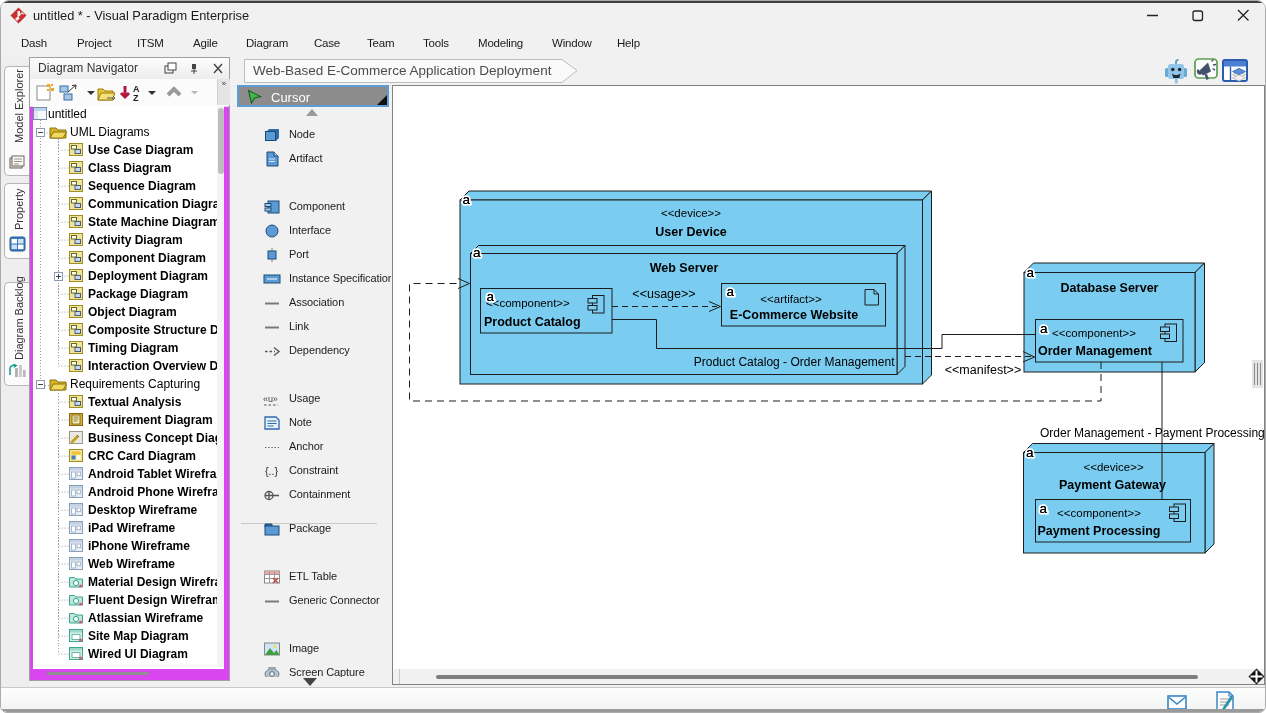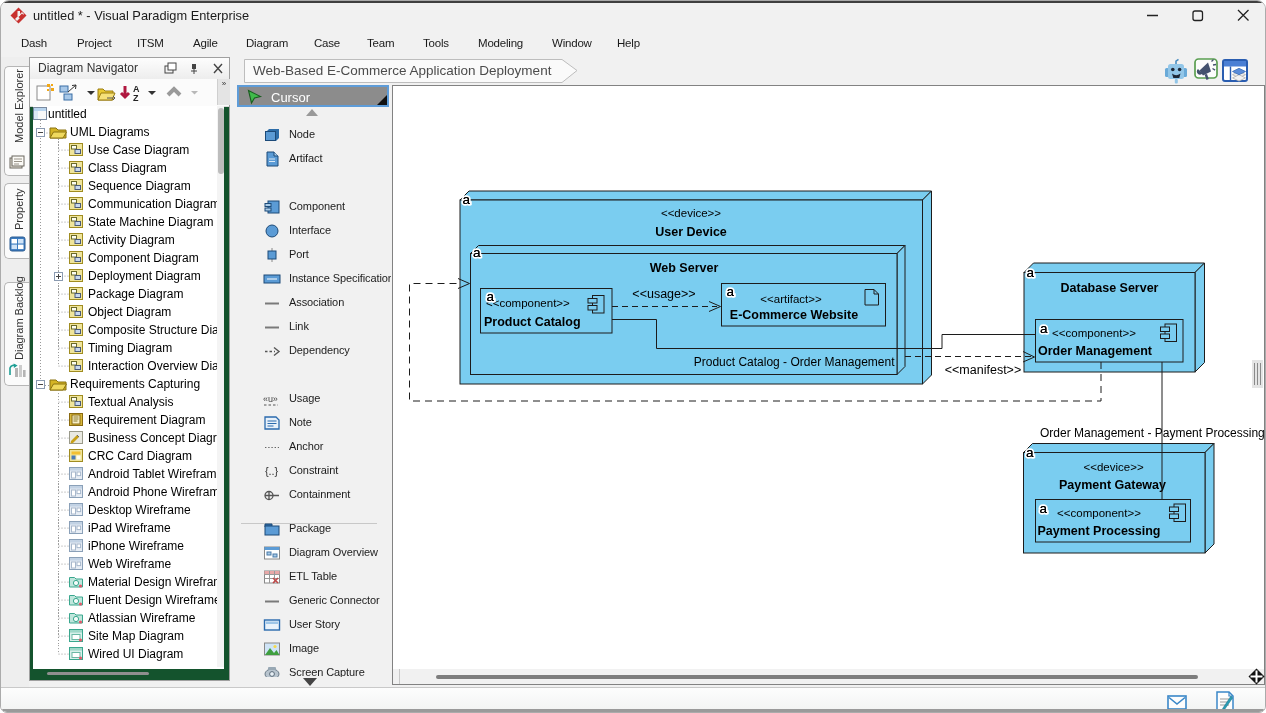--- a/index.html
+++ b/index.html
@@ -9,26 +9,26 @@
 #title{left:0;top:0;width:1266px;height:30px;background:#f1f1f1;}
 #title .txt{left:32px;top:7px;font-size:12.8px;color:#1a1a1a;}
 
 #menu{left:0;top:30px;width:1266px;height:26px;background:#f1f1f1;}
 .mi{position:absolute;top:6px;font-size:11.5px;letter-spacing:-0.2px;color:#1a1a1a;}
 
 #tabs{left:0;top:56px;width:28px;height:630px;background:#eeeeee;}
 .vtab{position:absolute;left:3px;width:25px;background:#fbfbfb;border:1px solid #b6b6b6;border-right:none;border-radius:5px 0 0 5px;}
 .vtxt{position:absolute;transform:rotate(-90deg);transform-origin:0 0;font-size:11px;color:#333;white-space:nowrap;}
 
-#nav{left:28px;top:56px;width:201px;height:624px;background:#14532d;border:1px solid #a0a0a0;box-sizing:border-box;}
+#nav{left:28px;top:56px;width:201px;height:624px;background:#d946ef;border:1px solid #a0a0a0;box-sizing:border-box;}
 #navhead{left:0;top:0;width:199px;height:21px;background:linear-gradient(#fdfdfd,#ededed);font-size:12px;color:#333;}
 #navtools{left:0;top:21px;width:199px;height:27px;background:#fbfbfb;border-bottom:1px solid #d9d9d9;}
 #tree{left:3px;top:48px;width:191px;height:563px;background:#fff;overflow:hidden;}
 .tr{position:absolute;height:18px;left:0;white-space:nowrap;font-size:12px;color:#000;}
-.tr b{font-weight:normal;}
+.tr b{font-weight:bold;}
 .tic{position:absolute;width:13px;height:12px;top:2px;}
 
 #tools{left:232px;top:84px;width:158px;height:592px;background:#f1f1f1;overflow:hidden;}
 .tool{position:absolute;left:22px;width:154px;height:24px;font-size:11px;letter-spacing:-0.1px;color:#1c1c1c;}
 .tool .lb{position:absolute;left:34px;top:4px;white-space:nowrap;}
 .tico{position:absolute;left:8px;top:2px;width:18px;height:18px;}
 .sub{position:absolute;right:3px;bottom:2px;width:0;height:0;border-left:9px solid transparent;border-bottom:9px solid #1a1a1a;}
 
 #canvas{left:391px;top:84px;width:873px;height:600px;background:#fff;border:1px solid #828282;box-sizing:border-box;}
 
@@ -556,50 +556,34 @@
       </div>
 <div class="abs" style="left:8px;top:438px;width:136px;height:1px;background:#c8c8c8"></div>
 <div class="tool" style="top:433px">
         <span class="tico"><svg width="18" height="18" viewBox="0 0 18 18">
             <path d="M2 4 h7 v3 h-7 z" fill="#2d6da8" stroke="#1c4a78"></path>
             <rect x="2" y="6" width="14" height="9" fill="#5b9bd5" stroke="#1c4a78"></rect>
           </svg></span>
         <span class="lb">Package</span>
         <div class="sub"></div>
       </div>
-<div class="tool" style="top:457px">
-        <span class="tico"><svg width="18" height="18" viewBox="0 0 18 18">
-            <rect x="1.5" y="3" width="15" height="12" fill="#fff" stroke="#888"></rect>
-            <rect x="1.5" y="3" width="15" height="3" fill="#5b9bd5"></rect>
-            <rect x="4" y="8" width="4" height="3" fill="#a8cbe8" stroke="#4a7aa8"></rect>
-            <rect x="10" y="10" width="4" height="3" fill="#a8cbe8" stroke="#4a7aa8"></rect>
-          </svg></span>
-        <span class="lb">Diagram Overview</span>
-      </div>
 <div class="tool" style="top:481px">
         <span class="tico"><svg width="18" height="18" viewBox="0 0 18 18">
             <rect x="1.5" y="3" width="15" height="12" fill="#fff" stroke="#888"></rect>
             <rect x="1.5" y="3" width="15" height="3.5" fill="#e8a8a8"></rect>
             <path d="M1.5 6.5 h15 M1.5 10.5 h15 M6.5 3 v12 M11.5 3 v12" stroke="#999"></path>
             <path d="M10 10 l5 5 M15 10 l-5 5" stroke="#c04848" stroke-width="1.6"></path>
           </svg></span>
         <span class="lb">ETL Table</span>
       </div>
 <div class="tool" style="top:505px">
         <span class="tico"><svg width="18" height="18" viewBox="0 0 18 18">
             <path d="M2 9.5 h14" stroke="#7a7a7a" stroke-width="2"></path>
           </svg></span>
         <span class="lb">Generic Connector</span>
-      </div>
-<div class="tool" style="top:529px">
-        <span class="tico"><svg width="18" height="18" viewBox="0 0 18 18">
-            <rect x="1.5" y="4" width="15" height="10" fill="#eaf3fb" stroke="#2a6aad" stroke-width="1.4"></rect>
-            <rect x="3" y="5.5" width="12" height="2.5" fill="#9ec6e8"></rect>
-          </svg></span>
-        <span class="lb">User Story</span>
       </div>
 <div class="tool" style="top:553px">
         <span class="tico"><svg width="18" height="18" viewBox="0 0 18 18">
             <rect x="1.5" y="3" width="15" height="12" fill="#cfe4f7" stroke="#888"></rect>
             <path d="M2 15 l5 -7 l4 5 l2.5 -3 l3 5 z" fill="#3f9e3f"></path>
             <circle cx="12" cy="6.5" r="1.6" fill="#f5d94a"></circle>
           </svg></span>
         <span class="lb">Image</span>
       </div>
 <div class="tool" style="top:577px">

